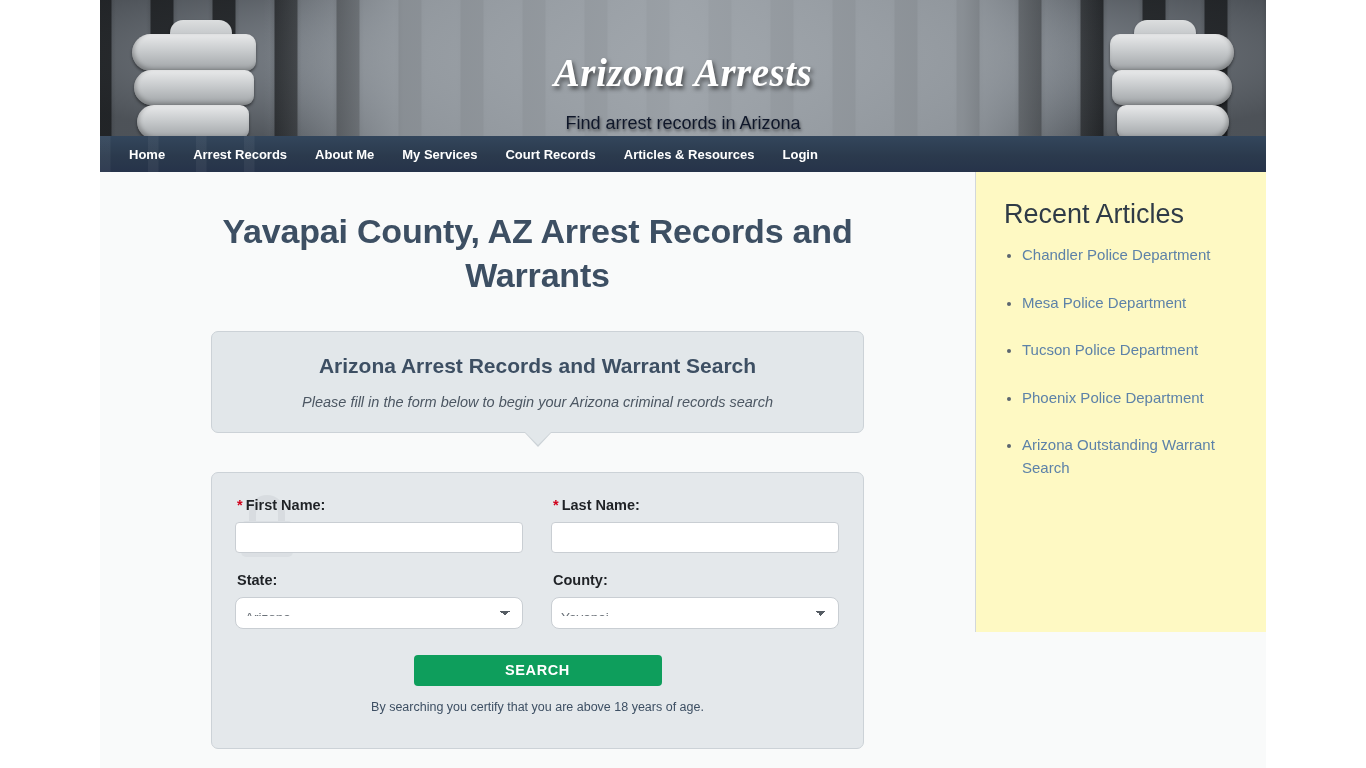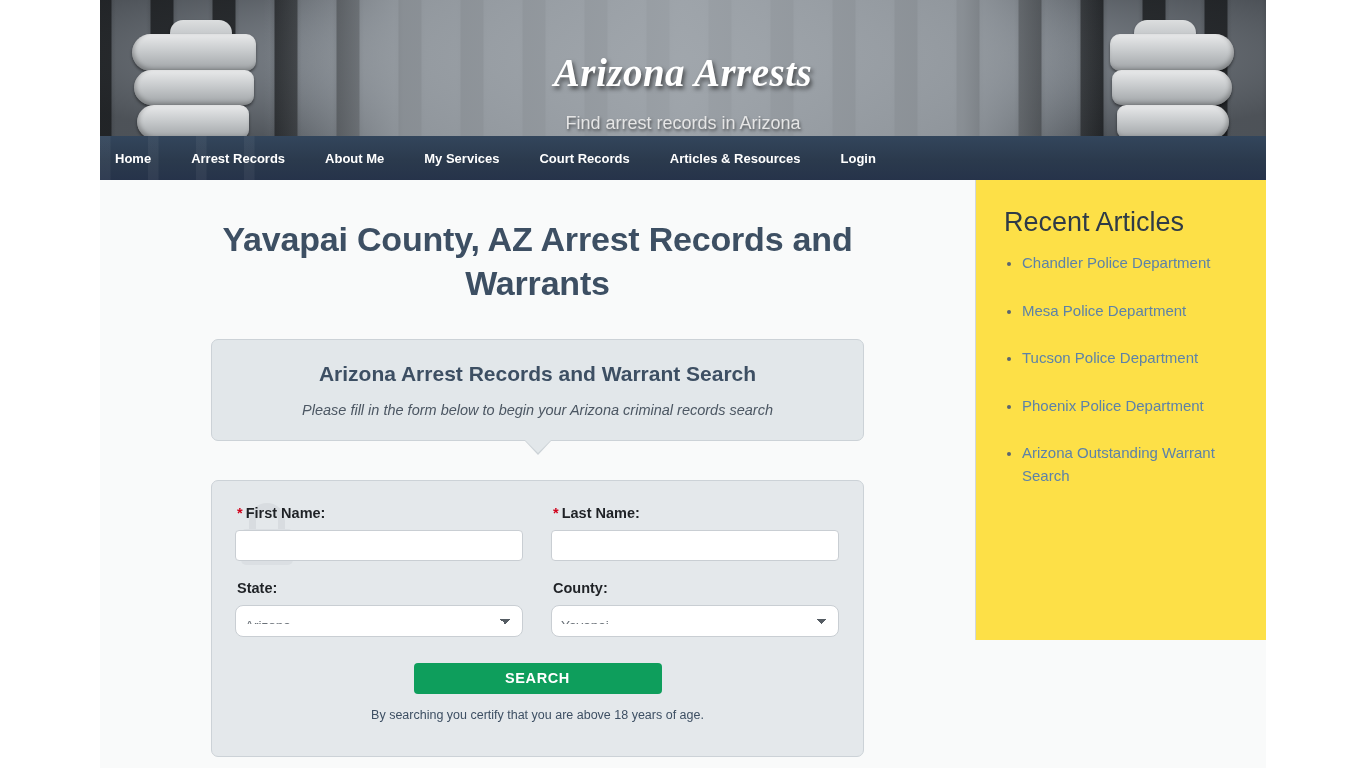--- a/index.html
+++ b/index.html
@@ -109,34 +109,34 @@
     font-size: 39px;
     color: #ffffff;
     letter-spacing: 0.5px;
     text-shadow: 2px 3px 4px rgba(0,0,0,0.55);
     margin: 0;
     line-height: 1.1;
   }
   .site-tagline {
     margin: 18px 0 0 0;
     font-size: 18px;
-    color: #e5e5e5;
+    color: #0f172a;
     text-shadow: 1px 2px 3px rgba(0,0,0,0.5);
     font-weight: 400;
   }
 
   
   .navbar {
     position: relative;
-    height: 44px;
+    height: 36px;
     background: linear-gradient(180deg, #33465c 0%, #2b3a4d 55%, #26334a 100%);
     display: flex;
     align-items: center;
+    padding-left: 14px;
     z-index: 5;
-    gap: 12px;
   }
   .navbar::before {
     content: "";
     position: absolute; left: 0; top: 0; bottom: 0; width: 170px;
     background: repeating-linear-gradient(90deg,
       rgba(255,255,255,0.05) 0px, rgba(255,255,255,0.05) 10px,
       rgba(255,255,255,0.00) 11px, rgba(255,255,255,0.00) 48px);
     pointer-events: none;
   }
   .nav-item {
@@ -156,21 +156,21 @@
   
   .body-wrap { display: flex; height: 460px; }
   .content {
     width: 875px;
     background: #f9fafa;
     padding: 0;
     position: relative;
   }
   .sidebar {
     width: 291px;
-    background: #fde047;
+    background: #fef9c3;
     border-left: 1px solid #d2d7db;
     padding: 26px 26px 0 28px;
   }
 
   
   .page-title {
     margin: 0;
     padding: 37px 60px 0 60px;
     font-size: 34px;
     font-weight: bold;

